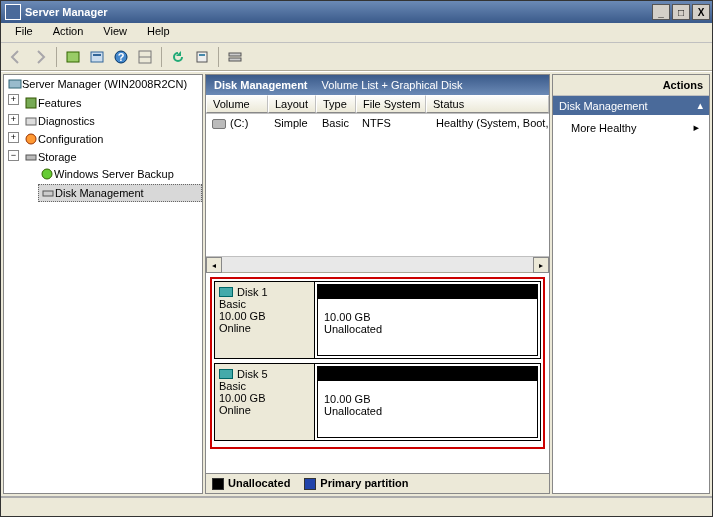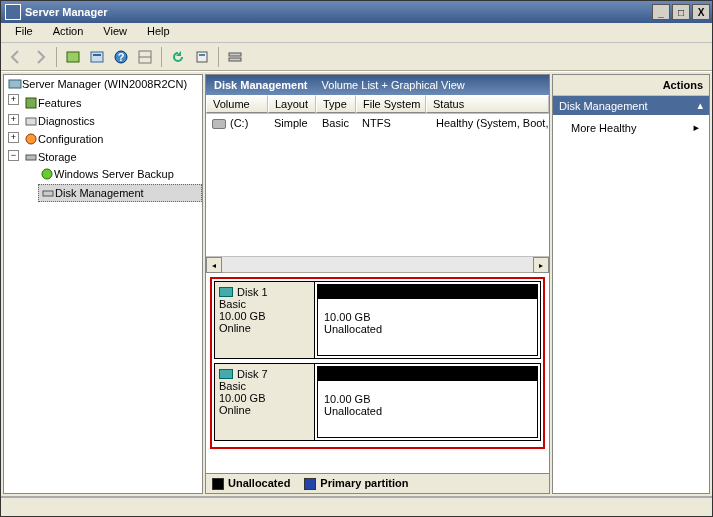--- a/index.html
+++ b/index.html
@@ -220,21 +220,21 @@
               </li>
             </ul>
           </li>
         </ul>
       </div>
     </div>
 
     <div class="centerpane">
       <div class="chead">
         <span class="strong">Disk Management</span>
-        <span>Volume List + Graphical View</span>
+        <span>Volume List + Graphical Disk</span>
       </div>
 
       <div class="vlist">
         <div class="colheads">
           <div class="colh" style="width:62px">Volume</div>
           <div class="colh" style="width:48px">Layout</div>
           <div class="colh" style="width:40px">Type</div>
           <div class="colh" style="width:70px">File System</div>
           <div class="colh" style="flex:1">Status</div>
         </div>
@@ -273,21 +273,21 @@
                   <div>10.00 GB</div>
                   <div>Unallocated</div>
                 </div>
               </div>
             </div>
           </div>
           <div class="diskrow">
             <div class="diskinfo">
               <div class="dtitle">
                   <span class="dicon2"></span>
-                  <span>Disk 7</span>
+                  <span>Disk 5</span>
                 </div>
               <div>Basic</div>
               <div>10.00 GB</div>
               <div>Online</div>
             </div>
             <div class="diskspace">
               <div class="part">
                 <div class="phead"></div>
                 <div class="pbody">
                   <div>10.00 GB</div>

